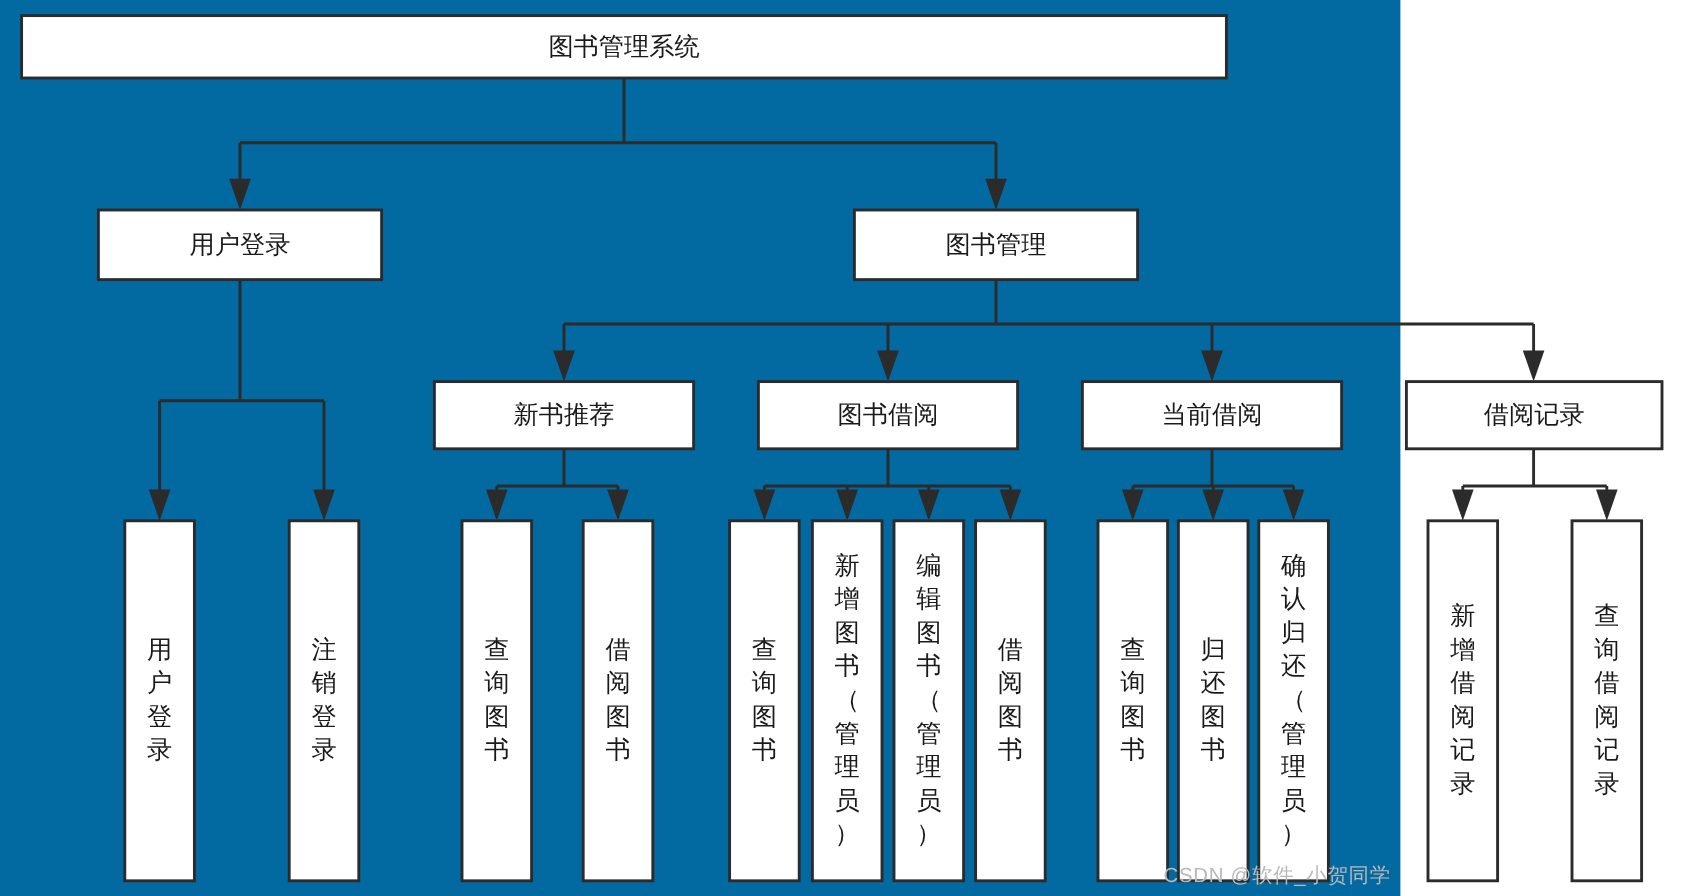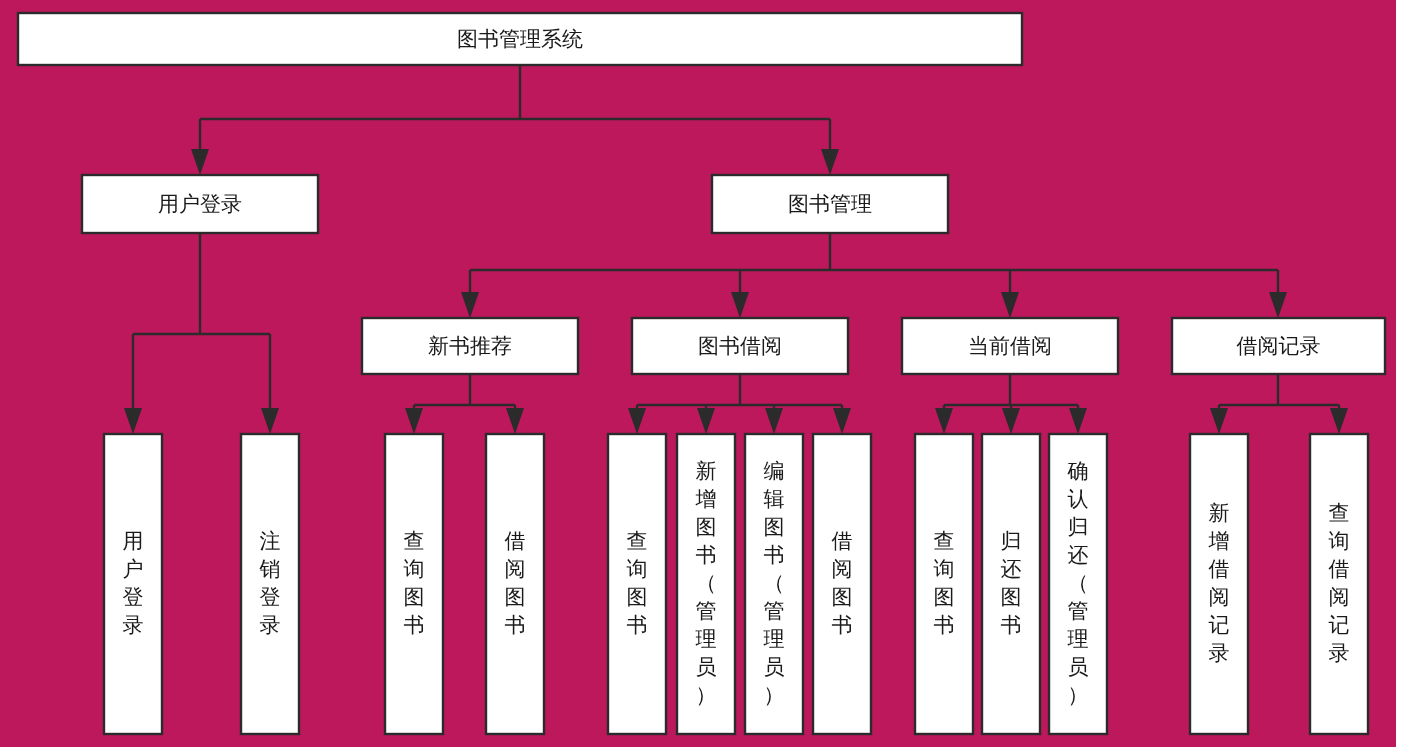--- a/index.html
+++ b/index.html
@@ -8,23 +8,23 @@
     background: #ffffff;
   }
   body {
     width: 1405px;
     height: 747px;
     font-family: "Liberation Sans", sans-serif;
     overflow: hidden;
   }
   #diagram-root {
     position: relative;
-    width: 1396px;
+    width: 1167px;
     height: 747px;
-    background: #be185d;
+    background: #0369a1;
   }
   svg#tree-svg {
     position: absolute;
     left: 0;
     top: 0;
     width: 1405px;
     height: 747px;
     display: block;
   }
   .node-box {
@@ -210,13 +210,14 @@
         <g>
           <rect x="1190" y="434" width="58" height="300" class="node-box"></rect>
           <text x="1219" y="0" class="node-label-h" text-anchor="middle" font-size="21"><tspan x="1219" y="514">新</tspan><tspan x="1219" y="542">增</tspan><tspan x="1219" y="570">借</tspan><tspan x="1219" y="598">阅</tspan><tspan x="1219" y="626">记</tspan><tspan x="1219" y="654">录</tspan></text>
         </g>
         <g>
           <rect x="1310" y="434" width="58" height="300" class="node-box"></rect>
           <text x="1339" y="0" class="node-label-h" text-anchor="middle" font-size="21"><tspan x="1339" y="514">查</tspan><tspan x="1339" y="542">询</tspan><tspan x="1339" y="570">借</tspan><tspan x="1339" y="598">阅</tspan><tspan x="1339" y="626">记</tspan><tspan x="1339" y="654">录</tspan></text>
         </g>
       </g>
   </svg>
+  <div class="watermark">CSDN @软件_小贺同学</div>
 </div>
 
 </body></html>

